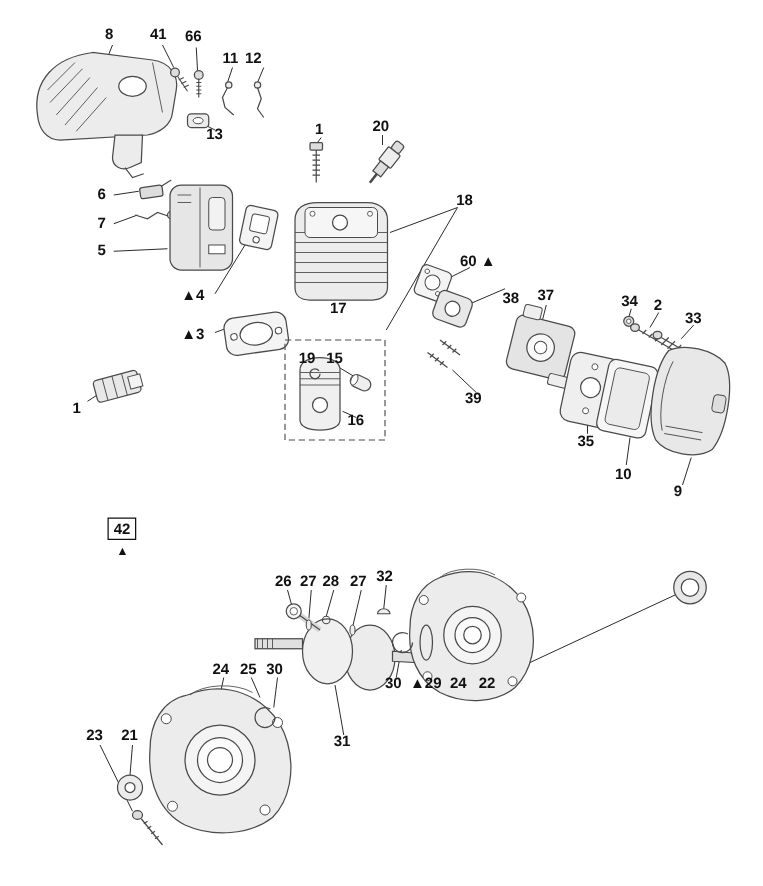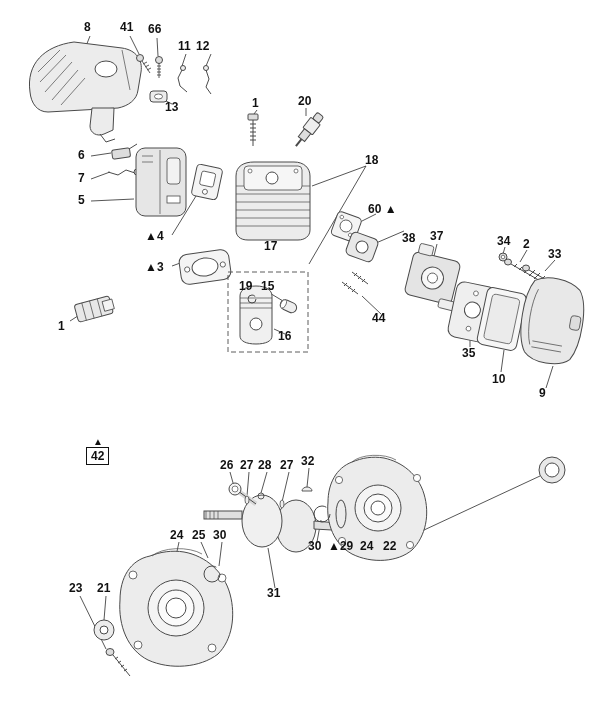--- a/index.html
+++ b/index.html
@@ -16,21 +16,20 @@
     font-size:12px;
     font-weight:bold;
     color:#111;
     line-height:1;
     white-space:nowrap;
     user-select:none;
   }
   .lbl.boxed{
     border:1.2px solid #111;
     padding:2px 4px;
-    margin-top:33px;
   }
   .lbl.tri-only{font-size:10px;}
   .leader{stroke:#2b2b2b;stroke-width:0.8;fill:none;}
   .part{stroke:#4a4a4a;stroke-width:1;}
   .thin{stroke-width:0.7;}
 </style>
 </head>
 <body>
 
 <div class="stage">
@@ -305,21 +304,21 @@
   <div class="lbl" style="left:145px;top:230px">▲4</div>
   <div class="lbl" style="left:402px;top:232px">38</div>
   <div class="lbl" style="left:430px;top:230px">37</div>
   <div class="lbl" style="left:497px;top:235px">34</div>
   <div class="lbl" style="left:523px;top:238px">2</div>
   <div class="lbl" style="left:548px;top:248px">33</div>
   <div class="lbl" style="left:145px;top:261px">▲3</div>
   <div class="lbl" style="left:264px;top:240px">17</div>
   <div class="lbl" style="left:239px;top:280px">19</div>
   <div class="lbl" style="left:261px;top:280px">15</div>
-  <div class="lbl" style="left:372px;top:312px">44</div>
+  <div class="lbl" style="left:372px;top:312px">39</div>
   <div class="lbl" style="left:278px;top:330px">16</div>
   <div class="lbl" style="left:58px;top:320px">1</div>
   <div class="lbl" style="left:462px;top:347px">35</div>
   <div class="lbl" style="left:492px;top:373px">10</div>
   <div class="lbl" style="left:539px;top:387px">9</div>
   <div class="lbl boxed" style="left:86px;top:414px">42</div>
   <div class="lbl tri-only" style="left:93px;top:437px">▲</div>
   <div class="lbl" style="left:220px;top:459px">26</div>
   <div class="lbl" style="left:240px;top:459px">27</div>
   <div class="lbl" style="left:258px;top:459px">28</div>

